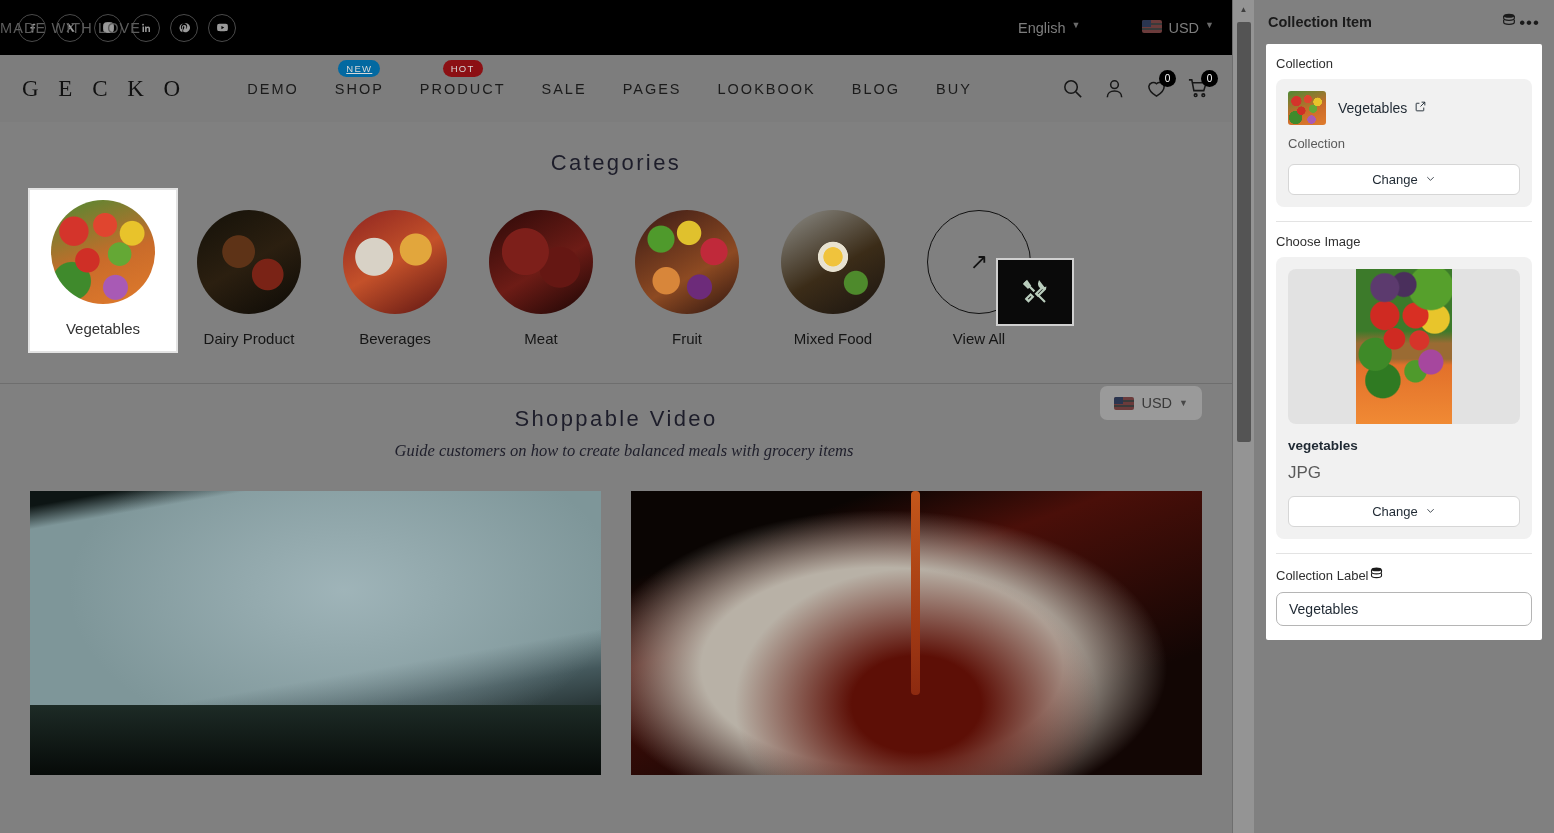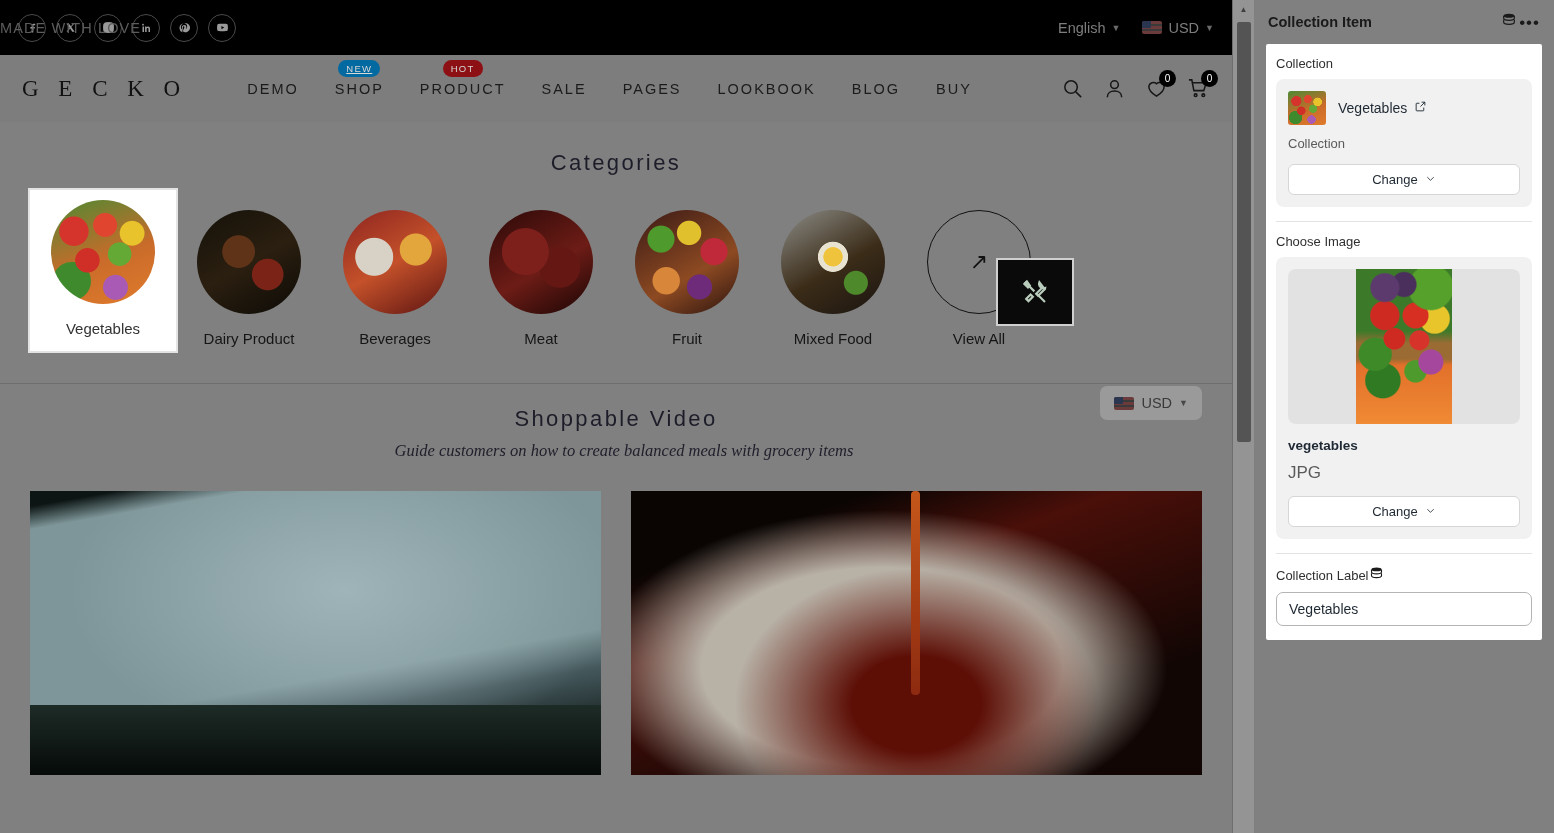--- a/index.html
+++ b/index.html
@@ -35,21 +35,21 @@
   .soc svg { fill: #9a9a9a; }
   .made-love {
     position: absolute; left: 0; right: 0; text-align: left;
     color: #5d5d5d; font-size: 14.5px; letter-spacing: 1.1px;
     pointer-events: none;
   }
   .topbar-right {
     margin-left: auto; display: flex; align-items: center; gap: 22px;
     color: #7d7d7d; font-size: 14.5px; z-index: 2;
   }
-  .tb-item { display: flex; align-items: center; gap: 6px; }
+  .tb-item { display: flex; gap: 6px; margin-left: 40px; }
   .caret { font-size: 9px; opacity: .85; }
   .flag {
     width: 20px; height: 13px; border-radius: 2px;
     background: linear-gradient(#6b3b3b 0 20%, #3a3a3a 20% 40%, #6b3b3b 40% 60%, #3a3a3a 60% 80%, #6b3b3b 80% 100%);
     position: relative; overflow: hidden; flex: none;
   }
   .flag::before {
     content: ""; position: absolute; left: 0; top: 0;
     width: 9px; height: 7px; background: #2a3550;
   }

